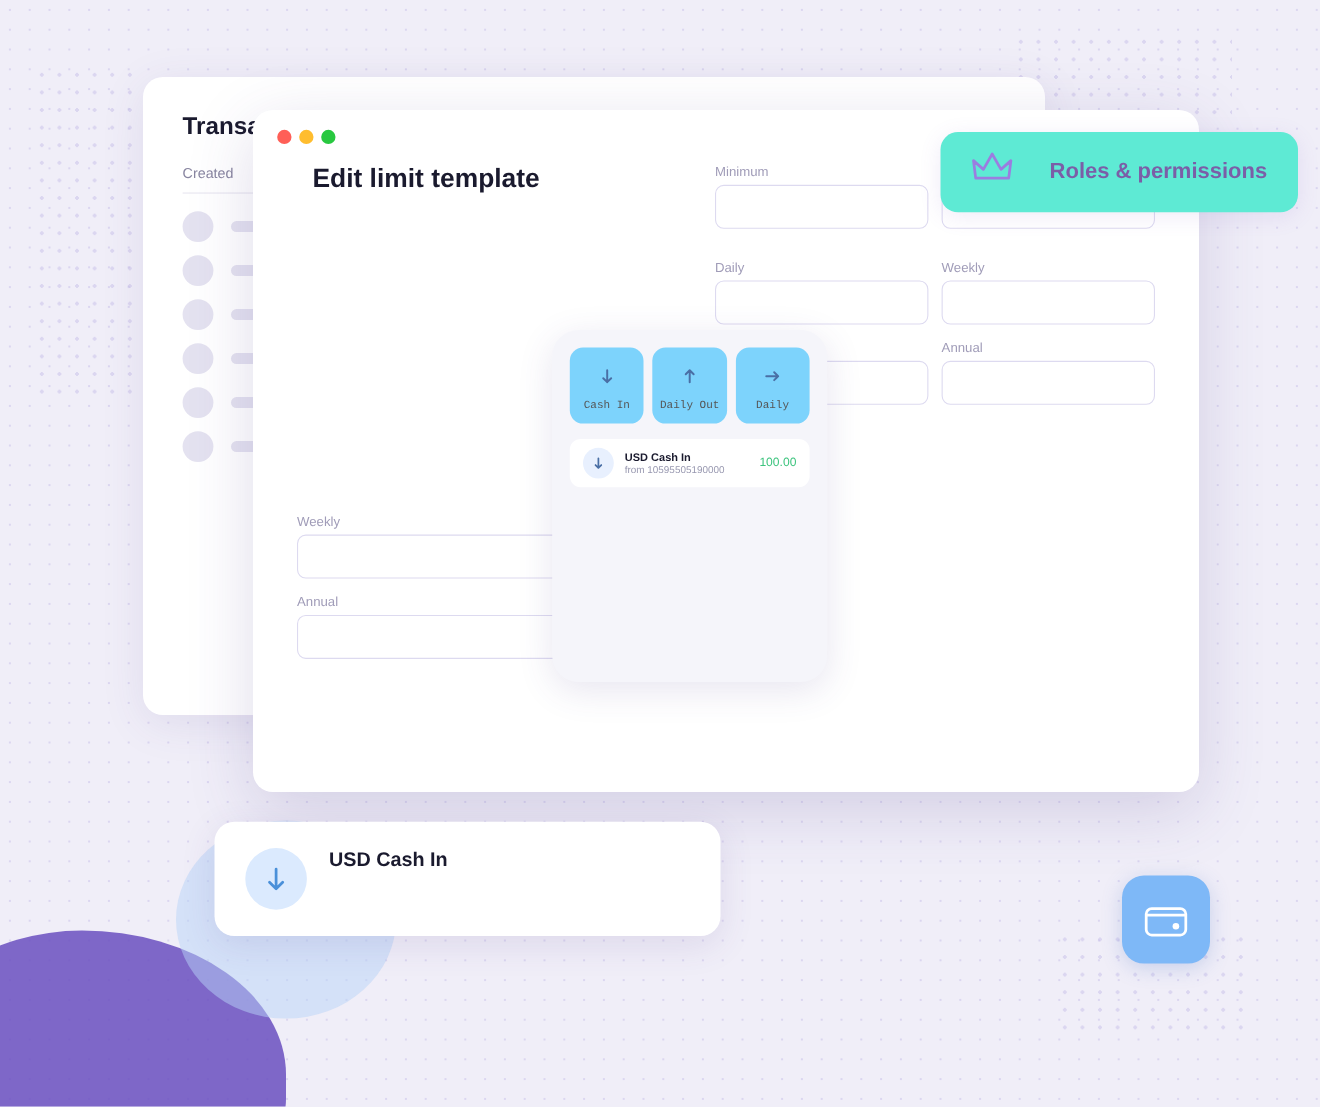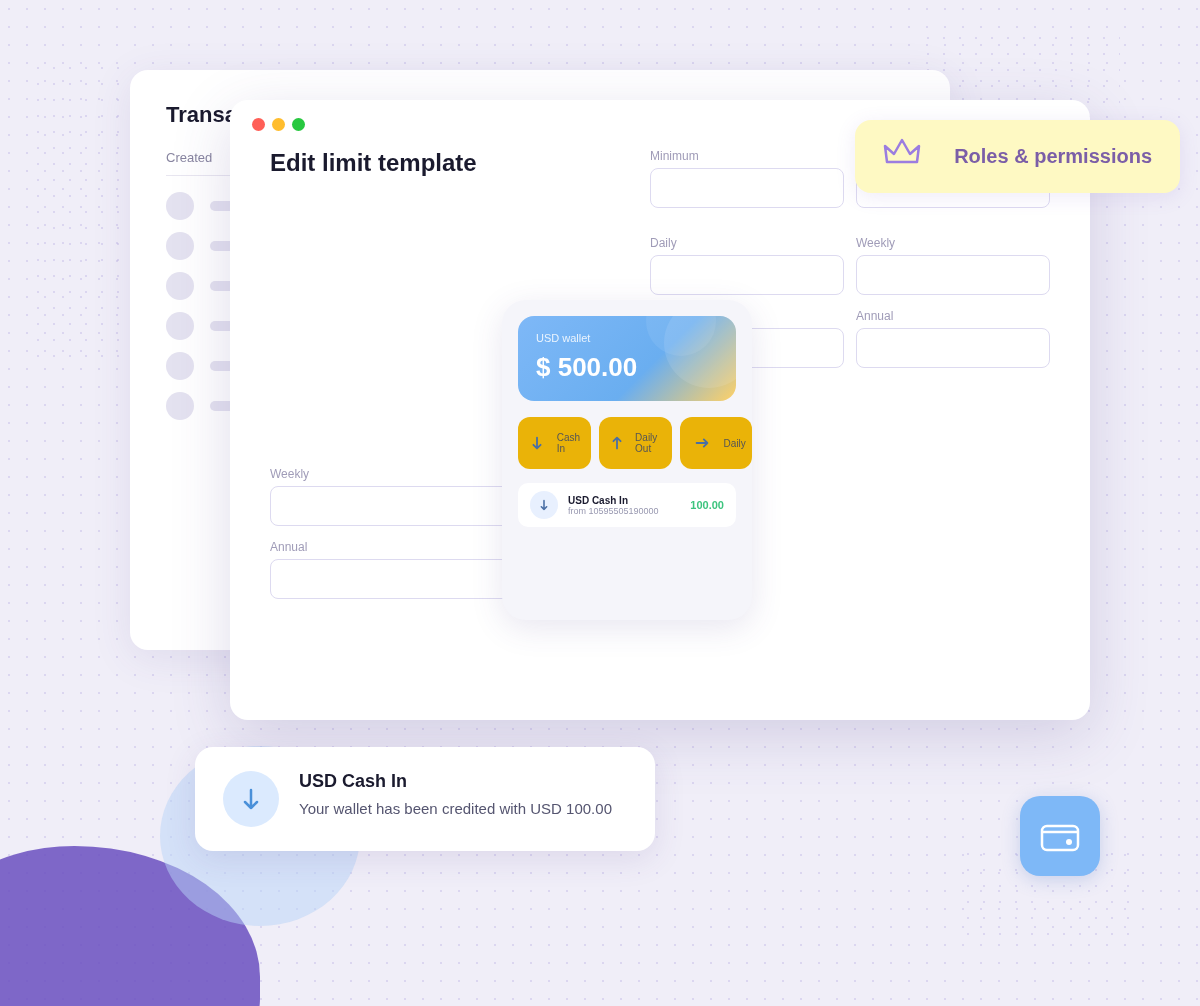--- a/index.html
+++ b/index.html
@@ -126,20 +126,21 @@
 
     .modal-right {
       flex: 1;
     }
 
     .modal-title {
       font-size: 24px;
       font-weight: 700;
       color: #1a1a2e;
       margin-bottom: 28px;
+      margin-left: 14px;
     }
 
     .section-label {
       font-size: 15px;
       font-weight: 700;
       color: #1a1a2e;
       margin-bottom: 16px;
     }
 
     .field-row {
@@ -238,27 +239,28 @@
     
     .action-buttons-row {
       display: flex;
       gap: 8px;
       margin-bottom: 14px;
     }
 
     .action-btn {
       flex: 1;
       display: flex;
-      flex-direction: row;
+      flex-direction: column;
       align-items: center;
       gap: 6px;
       padding: 10px 6px;
-      background: #eab308;
+      background: #7dd3fc;
       border-radius: 12px;
       cursor: pointer;
+      font-family: Liberation Mono, monospace;
     }
 
     .action-btn-icon {
       width: 32px;
       height: 32px;
       display: flex;
       align-items: center;
       justify-content: center;
       font-size: 16px;
       color: #4a6fa5;
@@ -306,31 +308,31 @@
       color: #1a1a2e;
     }
 
     .txn-from {
       font-size: 9px;
       color: #9898b0;
     }
 
     .txn-amount {
       font-size: 11px;
-      font-weight: 700;
+      font-weight: 400;
       color: #3dc47e;
       text-align: center;
     }
 
     
     .roles-badge {
       position: absolute;
       top: 120px;
       right: 20px;
-      background: #fef9c3;
+      background: #5eead4;
       border-radius: 16px;
       padding: 18px 28px;
       display: flex;
       align-items: center;
       gap: 33px;
       z-index: 10;
       box-shadow: 0 4px 20px rgba(120,90,200,0.12);
     }
 
     .roles-crown-icon {
@@ -538,27 +540,20 @@
     <div class="traffic-light tl-yellow"></div>
     <div class="traffic-light tl-green"></div>
   </div>
   <div class="modal-body">
 
     <div class="modal-left">
       <div class="modal-title">Edit limit template</div>
 
       <div class="phone-ui">
 
-        <div class="wallet-card">
-          <div class="wallet-card-label">USD wallet</div>
-          <div class="wallet-card-amount">$ 500.00</div>
-
-          <div style="position:absolute;right:-18px;top:-18px;width:90px;height:90px;border-radius:50%;background:rgba(255,255,255,0.1);"></div>
-          <div style="position:absolute;right:20px;top:-30px;width:70px;height:70px;border-radius:50%;background:rgba(255,255,255,0.08);"></div>
-        </div>
 
         <div class="action-buttons-row">
           <div class="action-btn">
             <div class="action-btn-icon">
               <svg viewBox="0 0 20 20" fill="none" xmlns="http://www.w3.org/2000/svg" width="18" height="18">
                 <path d="M10 4v12M10 16l-4-4M10 16l4-4" stroke="#4a6fa5" stroke-width="2" stroke-linecap="round" stroke-linejoin="round"></path>
               </svg>
             </div>
             <span class="action-btn-label">Cash In</span>
           </div>
@@ -647,21 +642,20 @@
 </div>
 
 <div class="notification-card">
   <div class="notif-icon-wrap">
     <svg width="28" height="28" viewBox="0 0 28 28" fill="none" xmlns="http://www.w3.org/2000/svg">
       <path d="M14 5v18M14 23l-6-6M14 23l6-6" stroke="#4a90d9" stroke-width="2.5" stroke-linecap="round" stroke-linejoin="round"></path>
     </svg>
   </div>
   <div>
     <div class="notif-title">USD Cash In</div>
-    <div class="notif-text">Your wallet has been credited with USD 100.00</div>
   </div>
 </div>
 
 <div class="wallet-widget">
   <svg width="40" height="36" viewBox="0 0 40 36" fill="none" xmlns="http://www.w3.org/2000/svg">
     <rect x="2" y="8" width="36" height="24" rx="5" stroke="white" stroke-width="2.5"></rect>
     <path d="M2 14h36" stroke="white" stroke-width="2.5"></path>
     <circle cx="29" cy="24" r="3" fill="white"></circle>
   </svg>
 </div>

